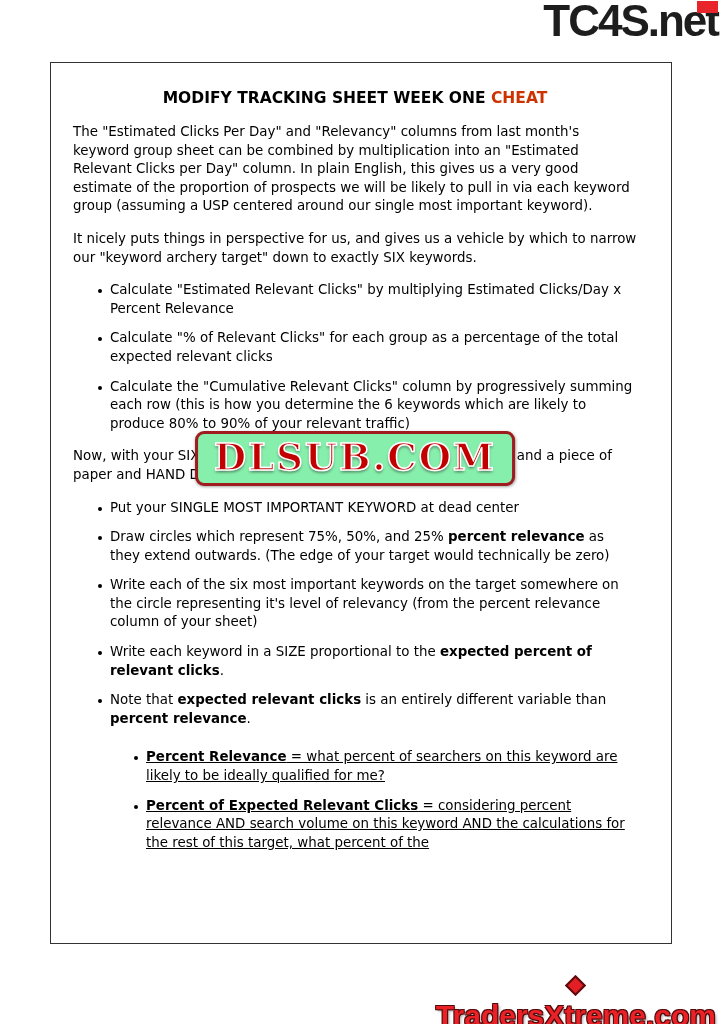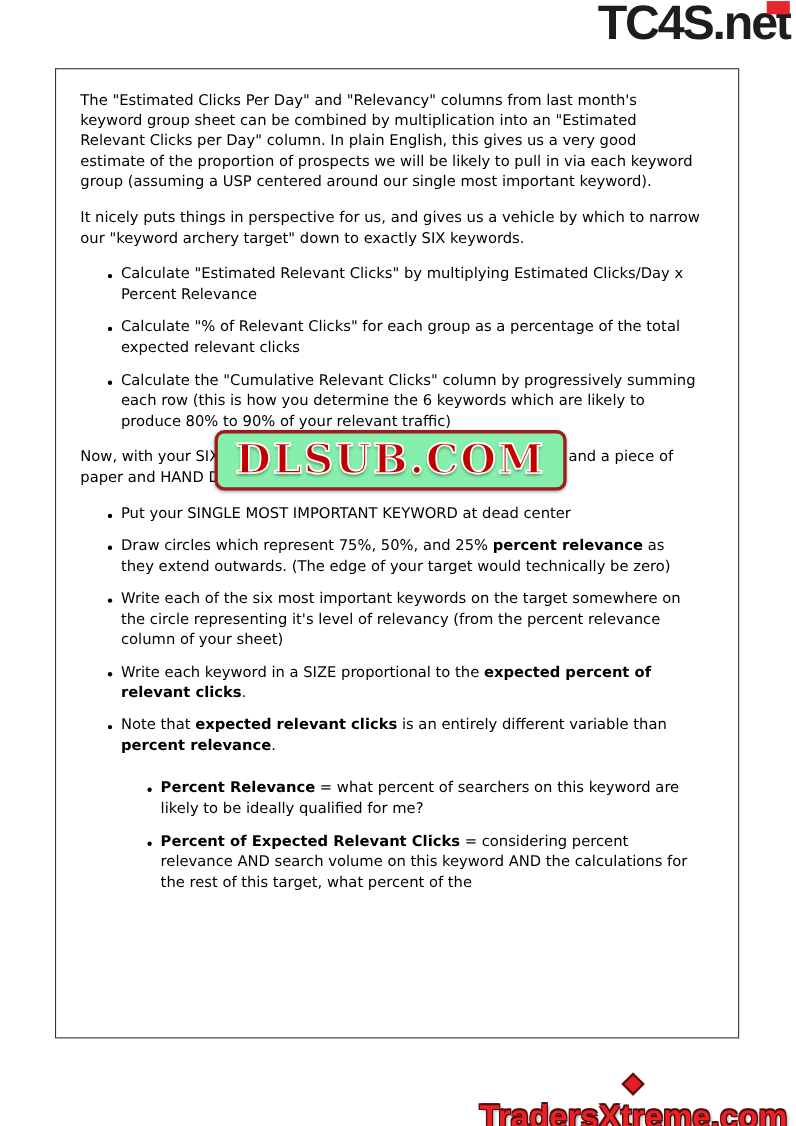--- a/index.html
+++ b/index.html
@@ -27,21 +27,21 @@
   }
   .title .accent{color:#cc3300;}
   .page p,.page li{font-size:13.4px;line-height:18.6px;color:#000;}
   .page p{margin:0 0 14px;}
   ul{list-style:none;margin:3px 0 14px;padding:0;}
   li{position:relative;padding-left:37px;margin:0 0 11px;}
   li::before{
     content:"";position:absolute;left:25px;top:8px;width:4px;height:4px;
     border-radius:50%;background:#000;
   }
-  ul.nested{margin:20px 0 0 36px;}
+  ul.nested{margin:20px 0 0 36px;text-decoration:underline;}
   b{font-weight:700;}
 
   
   .p3wrap{position:relative;margin:0 0 14px;}
   .p3wrap p{margin:0;}
   .watermark{
     position:absolute;left:50%;top:-16px;transform:translateX(-50%);
     background:#86efac;border:3px solid #9e1b1e;border-radius:9px;
     padding:1px 16px 4px;box-shadow:0 1px 3px rgba(0,0,0,.35);z-index:5;
   }
@@ -70,20 +70,21 @@
 
 <div>
 
   <div class="tc4s">
     <span class="tc4s-text">TC4S.net</span>
     <span class="tc4s-accent"></span>
   </div>
 
   <div class="page">
 
+    <h1 class="title"><span>MODIFY TRACKING SHEET WEEK ONE</span> <span class="accent">CHEAT</span></h1>
 
     <p>The "Estimated Clicks Per Day" and "Relevancy" columns from last month's keyword group sheet  can be combined by multiplication into an "Estimated Relevant Clicks per Day" column.  In plain English, this gives us a very good estimate of the proportion of prospects we will be likely to pull in via each keyword group (assuming a USP centered around our single most important keyword).</p>
 
     <p>It nicely puts things in perspective for us, and gives us a vehicle by which to narrow our "keyword archery target" down to exactly SIX keywords.</p>
 
     <ul>
       <li>Calculate "Estimated Relevant Clicks" by multiplying Estimated Clicks/Day x Percent Relevance</li>
       <li>Calculate "% of Relevant Clicks" for each group as a percentage of the total expected relevant clicks</li>
       <li>Calculate the "Cumulative Relevant Clicks" column by progressively summing each row (this is how you determine the 6 keywords which are likely to produce 80% to 90% of your relevant traffic)</li>
     </ul>

